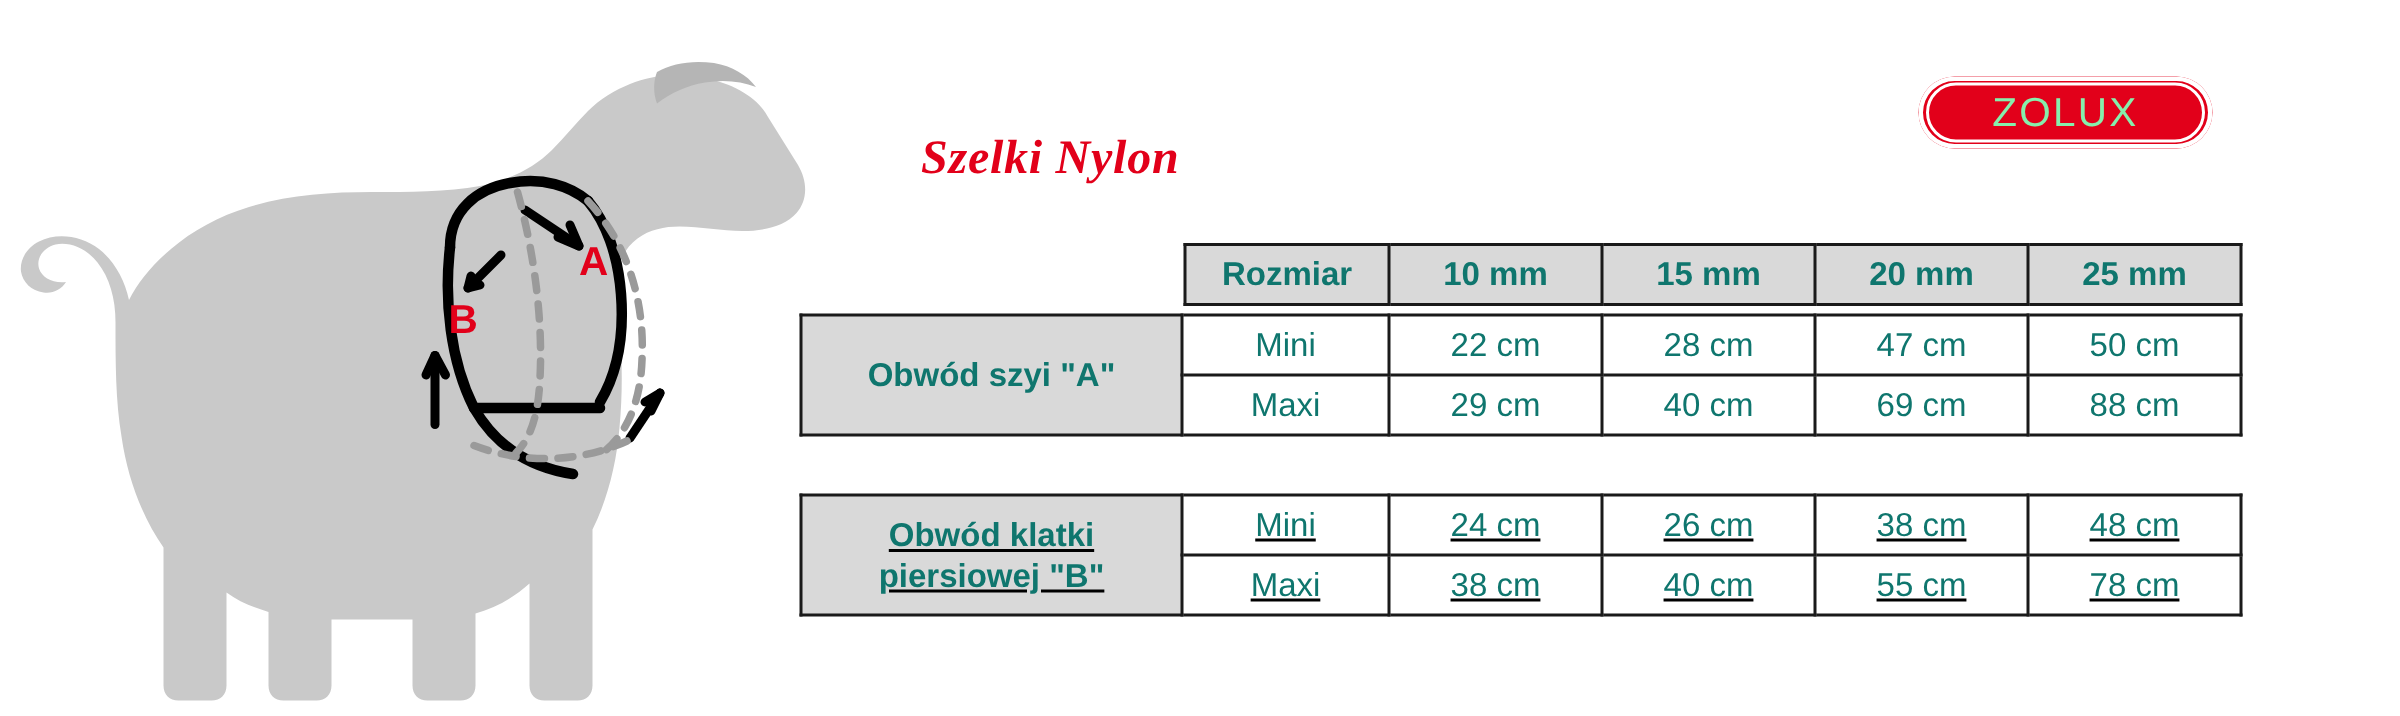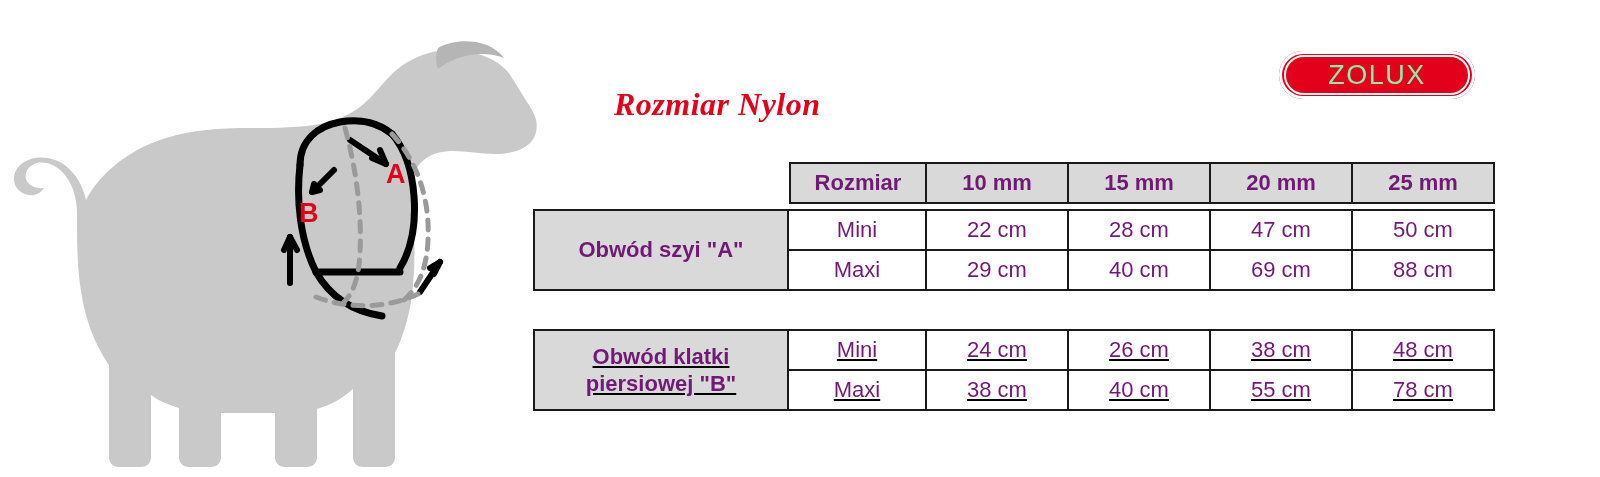--- a/index.html
+++ b/index.html
@@ -81,21 +81,21 @@
   
   .table {
     position: absolute;
     border-collapse: collapse;
     table-layout: fixed;
   }
   .table td, .table th {
     border: 2px solid #1a1a1a;
     font-family: "Liberation Sans", sans-serif;
     font-size: 22px;
-    color: #701a75;
+    color: #0f766e;
     text-align: center;
     vertical-align: middle;
     padding: 0;
     height: 38px;
   }
   .hdr-cell {
     background: #d9d9d9;
     font-weight: bold;
   }
   .label-cell {
@@ -229,21 +229,21 @@
         <path d="M345,128 C356,168 362,212 360,252 C359,276 354,292 344,302"></path>
         <path d="M392,134 C418,162 430,200 428,240 C427,268 418,288 404,300"></path>
         <path d="M316,297 C350,310 388,308 418,294"></path>
       </g>
 
       <text class="marker-label" x="386" y="183">A</text>
       <text class="marker-label" x="299" y="222">B</text>
     </svg>
   </div>
 
-  <div class="title">Rozmiar Nylon</div>
+  <div class="title">Szelki Nylon</div>
 
   <div class="logo">
     <div class="logo-inner">
       <span class="logo-text">ZOLUX</span>
     </div>
   </div>
 
   <table class="table" id="header-table">
     <tbody>
         <tr>

